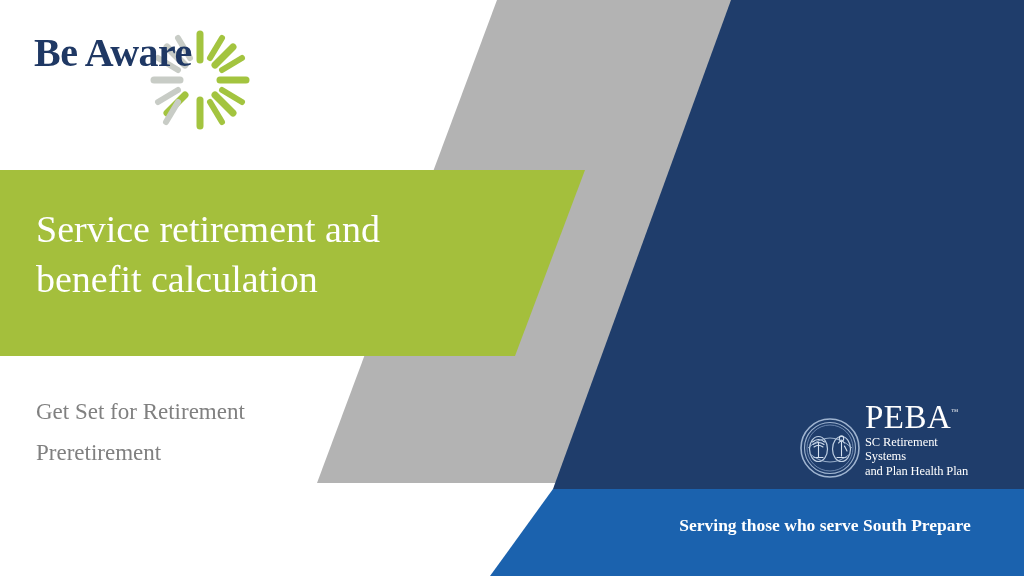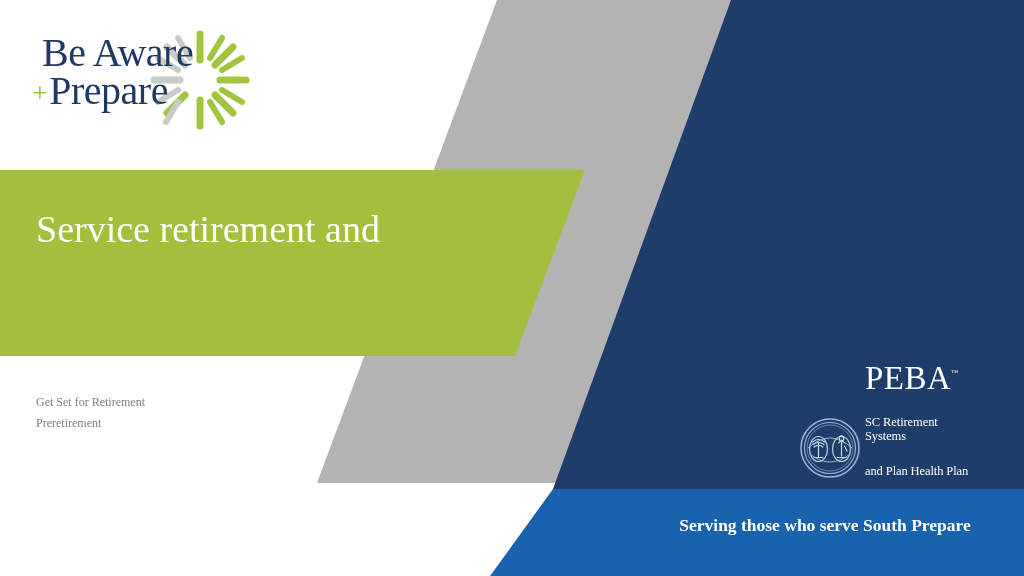--- a/index.html
+++ b/index.html
@@ -27,26 +27,26 @@
   
   .logo-bap {
     position: absolute;
     left: 24px;
     top: 18px;
     width: 230px;
     height: 118px;
   }
   .bap-text {
     position: absolute;
-    left: 8px;
+    left: 0;
     top: 16px;
     width: 180px;
     color: #1F3864;
     font-family: "Liberation Serif", serif;
-    font-weight: normal;
+    font-weight: bold;
     letter-spacing: -0.5px;
     line-height: 0.96;
   }
   .bap-line1 {
     font-size: 40px;
     display: block;
     padding-left: 10px;
   }
   .bap-line2 {
     font-size: 40px;
@@ -92,21 +92,21 @@
   .subtitle {
     position: absolute;
     left: 36px;
     top: 392px;
     z-index: 5;
   }
   .subtitle .sline {
     display: block;
     color: #808080;
     font-family: "Liberation Serif", serif;
-    font-size: 12px;
+    font-size: 23px;
     line-height: 1.78;
   }
 
   
   .peba-logo {
     position: absolute;
     left: 800px;
     top: 408px;
     width: 180px;
     height: 70px;
@@ -139,21 +139,21 @@
     letter-spacing: 0;
   }
   .peba-sub {
     color: #ffffff;
     font-family: "Liberation Serif", serif;
     font-size: 12.5px;
     line-height: 1.16;
     letter-spacing: -0.1px;
     margin-top: 1px;
   }
-  .peba-sub span { display: block; margin-top: 20px; }
+  .peba-sub span { display: block; }
 
   
   .tagline {
     position: absolute;
     left: 640px;
     top: 515px;
     width: 370px;
     text-align: center;
     color: #ffffff;
     font-family: "Liberation Serif", serif;
@@ -189,30 +189,30 @@
         <line x1="98" y1="78" x2="78" y2="66" stroke="#A3C43F" stroke-width="6"></line>
         <line x1="34" y1="46" x2="14" y2="34" stroke="#C8CCC6" stroke-width="6"></line>
         <line x1="98" y1="34" x2="78" y2="46" stroke="#A3C43F" stroke-width="6"></line>
         <line x1="14" y1="78" x2="34" y2="66" stroke="#C8CCC6" stroke-width="6"></line>
         <line x1="78" y1="98" x2="66" y2="78" stroke="#A3C43F" stroke-width="6"></line>
         <line x1="46" y1="34" x2="34" y2="14" stroke="#C8CCC6" stroke-width="6"></line>
       </g>
     </svg>
     <div class="bap-text">
       <span class="bap-line1">Be Aware</span>
-      <span class="bap-line2"><span class="bap-plus">+</span><span>Prepare</span></span>
     </div>
   </div>
 
   <svg class="title-banner" viewBox="0 0 600 186" preserveAspectRatio="none">
     <polygon points="0,0 585,0 515,186 0,186" fill="#A4BF3C"></polygon>
   </svg>
 
   <div class="title-text">
     <span class="tline">Service retirement and</span>
+    <span class="tline">benefit calculation</span>
   </div>
 
   <div class="subtitle">
     <span class="sline">Get Set for Retirement</span>
     <span class="sline">Preretirement</span>
   </div>
 
   <div class="peba-logo">
     <svg class="peba-seal" viewBox="0 0 60 60">
       <circle cx="30" cy="30" r="29" fill="none" stroke="#9FB4D0" stroke-width="1.6"></circle>

